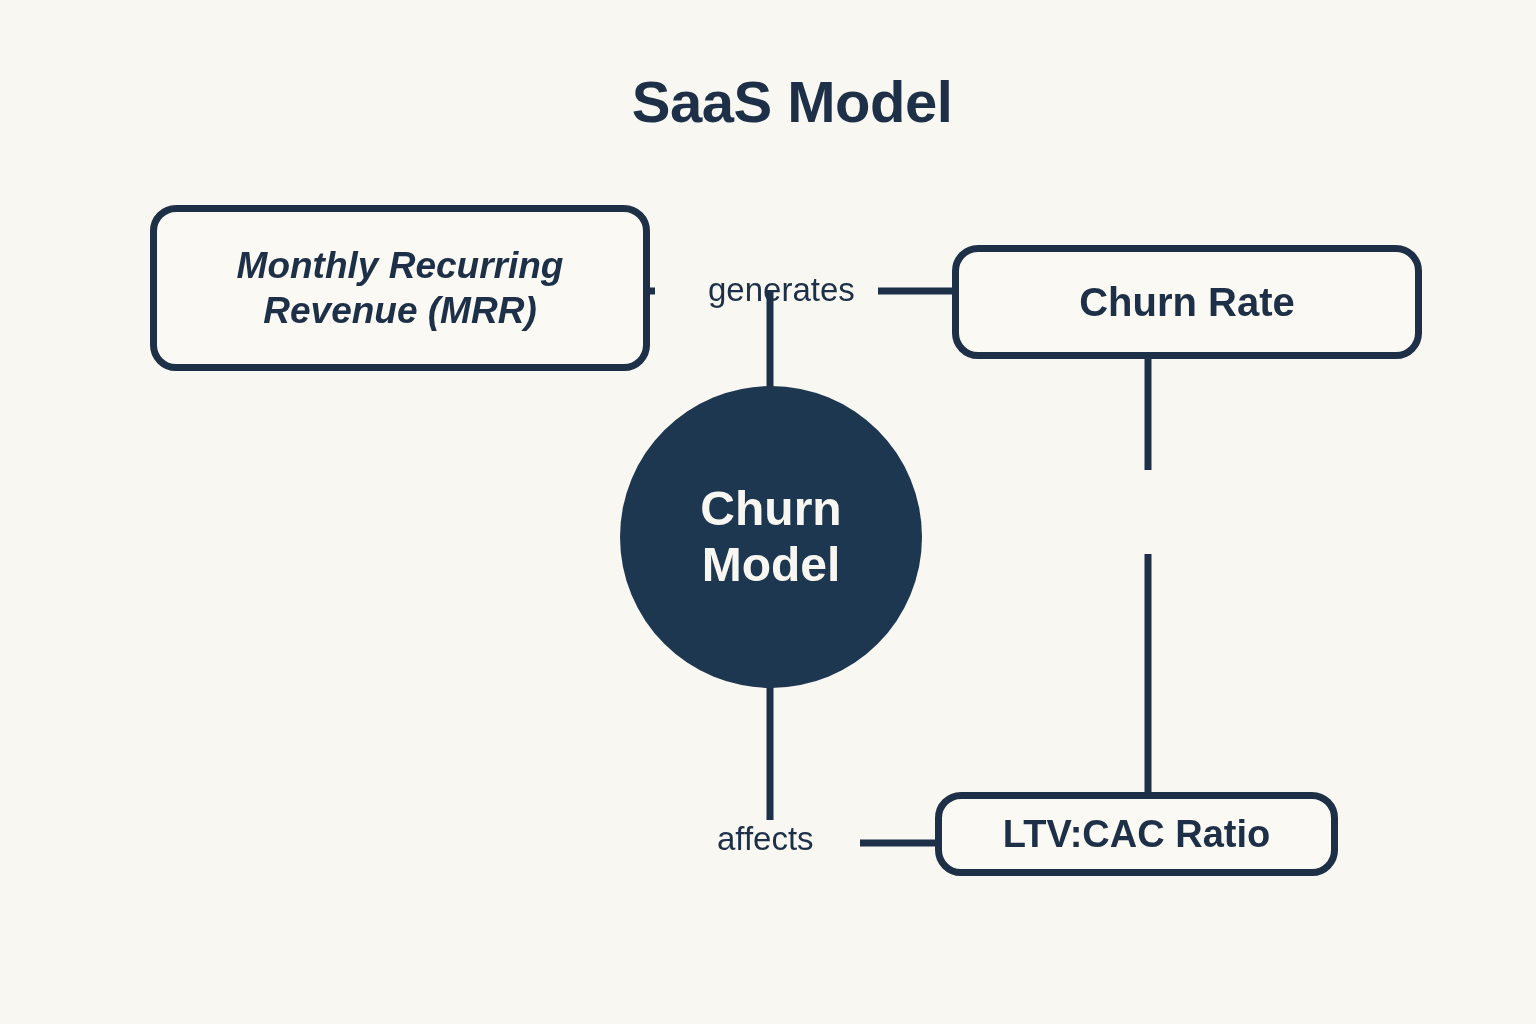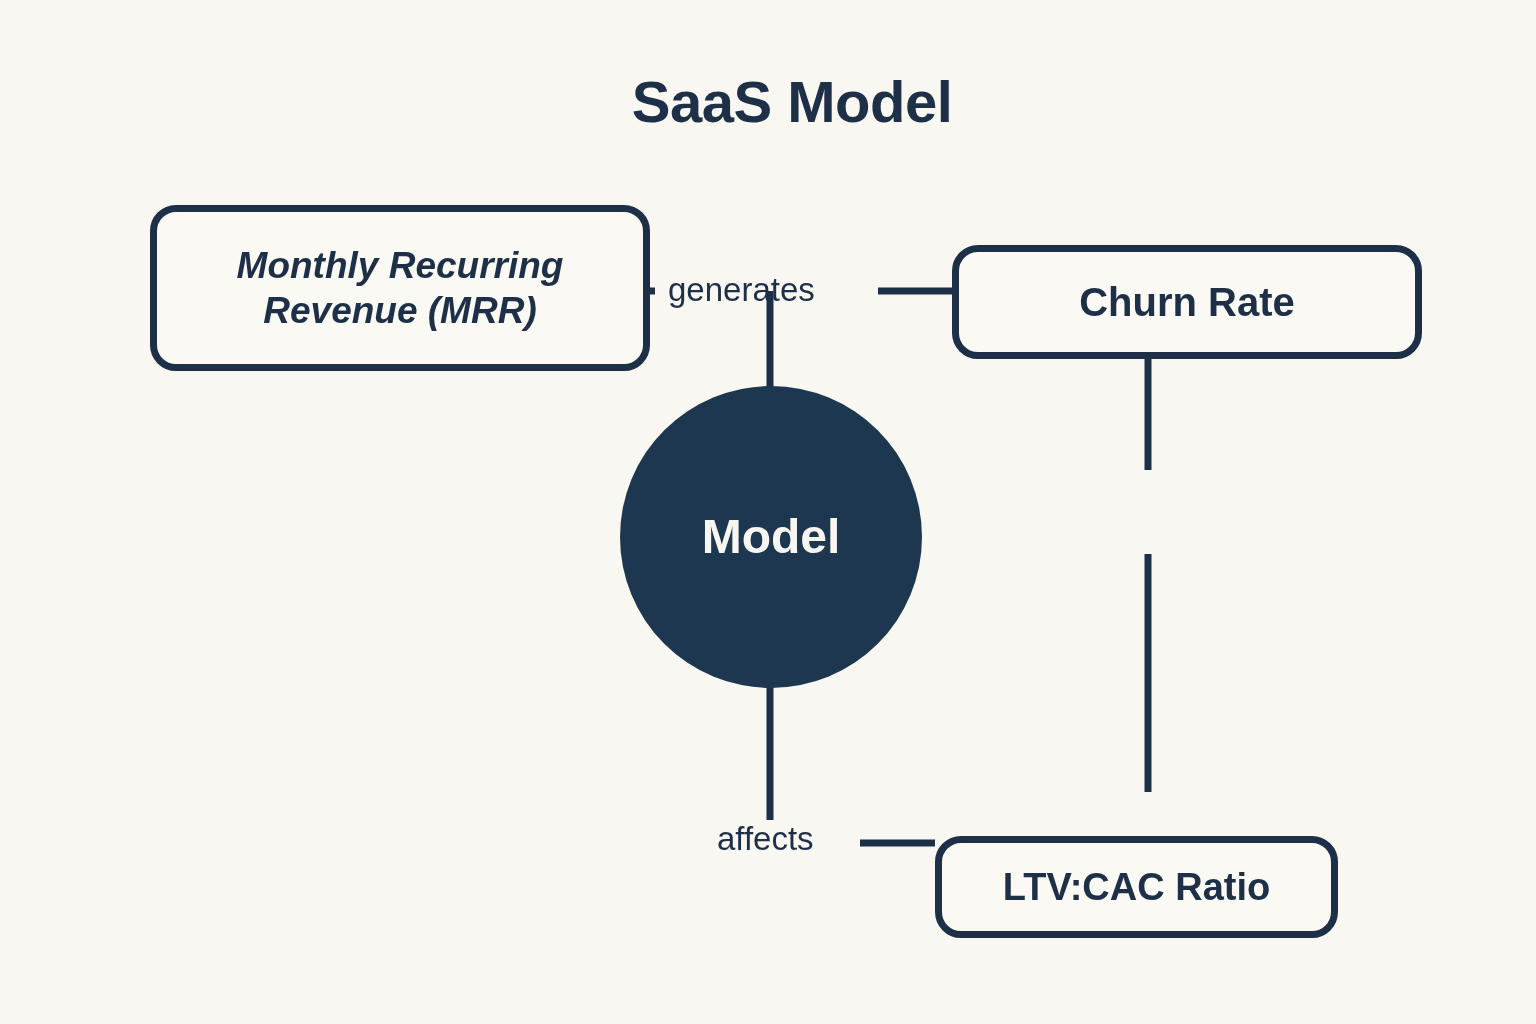--- a/index.html
+++ b/index.html
@@ -65,23 +65,22 @@
     left: 952px;
     top: 245px;
     width: 470px;
     height: 114px;
     font-size: 40px;
   }
   #node-ltv {
     left: 935px;
     top: 792px;
     width: 403px;
-    height: 102px;
+    height: 84px;
     font-size: 38px;
-    margin-top: 44px;
   }
   #node-center {
     position: absolute;
     left: 620px;
     top: 386px;
     width: 302px;
     height: 302px;
     border-radius: 50%;
     background: #1d3750;
     color: #f7f6f1;
@@ -93,21 +92,21 @@
     font-weight: 700;
     line-height: 1.16;
   }
   .edge-label {
     position: absolute;
     color: #1d3047;
     font-size: 33px;
     font-weight: 400;
     white-space: nowrap;
   }
-  #label-generates { left: 668px; top: 271px; }
+  #label-generates { left: 708px; top: 271px; }
   #label-influenced { left: 1000px; top: 495px; }
   #label-affects { left: 717px; top: 820px; }
 </style>
 </head>
 <body>
 
 <div id="canvas">
 
   <svg id="diagram-svg" viewBox="0 0 1536 1024" xmlns="http://www.w3.org/2000/svg">
     <g stroke="#1d3047" stroke-width="7" stroke-linecap="butt" fill="none">
@@ -140,20 +139,21 @@
   <div class="node-box" id="node-churn">
     <span>Churn Rate</span>
   </div>
 
   <div class="node-box" id="node-ltv">
     <span>LTV:CAC Ratio</span>
   </div>
 
   <div id="node-center">
     <span>
-      <span>Model</span><br>
+      <span>Churn</span><br>
+      <span>Model</span>
     </span>
   </div>
 
   <div class="edge-label" id="label-generates">generates</div>
   <div class="edge-label" id="label-affects">affects</div>
 
 </div>
 
 </body></html>

